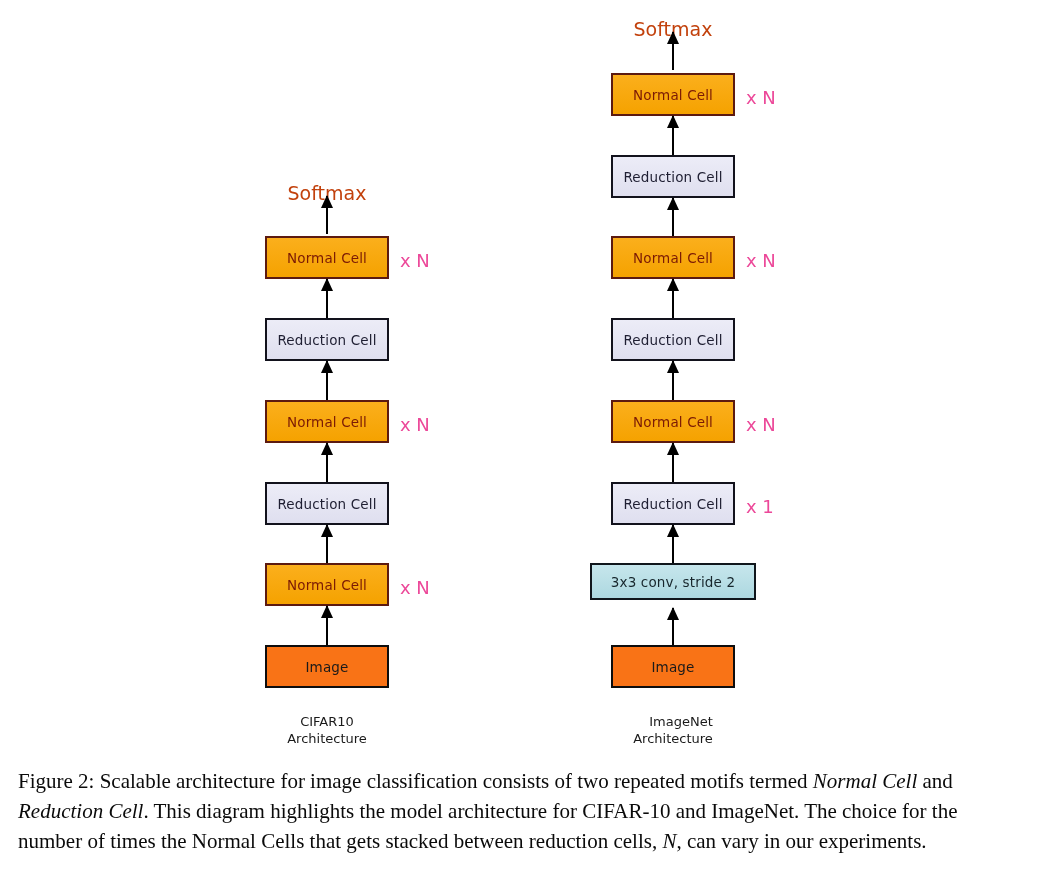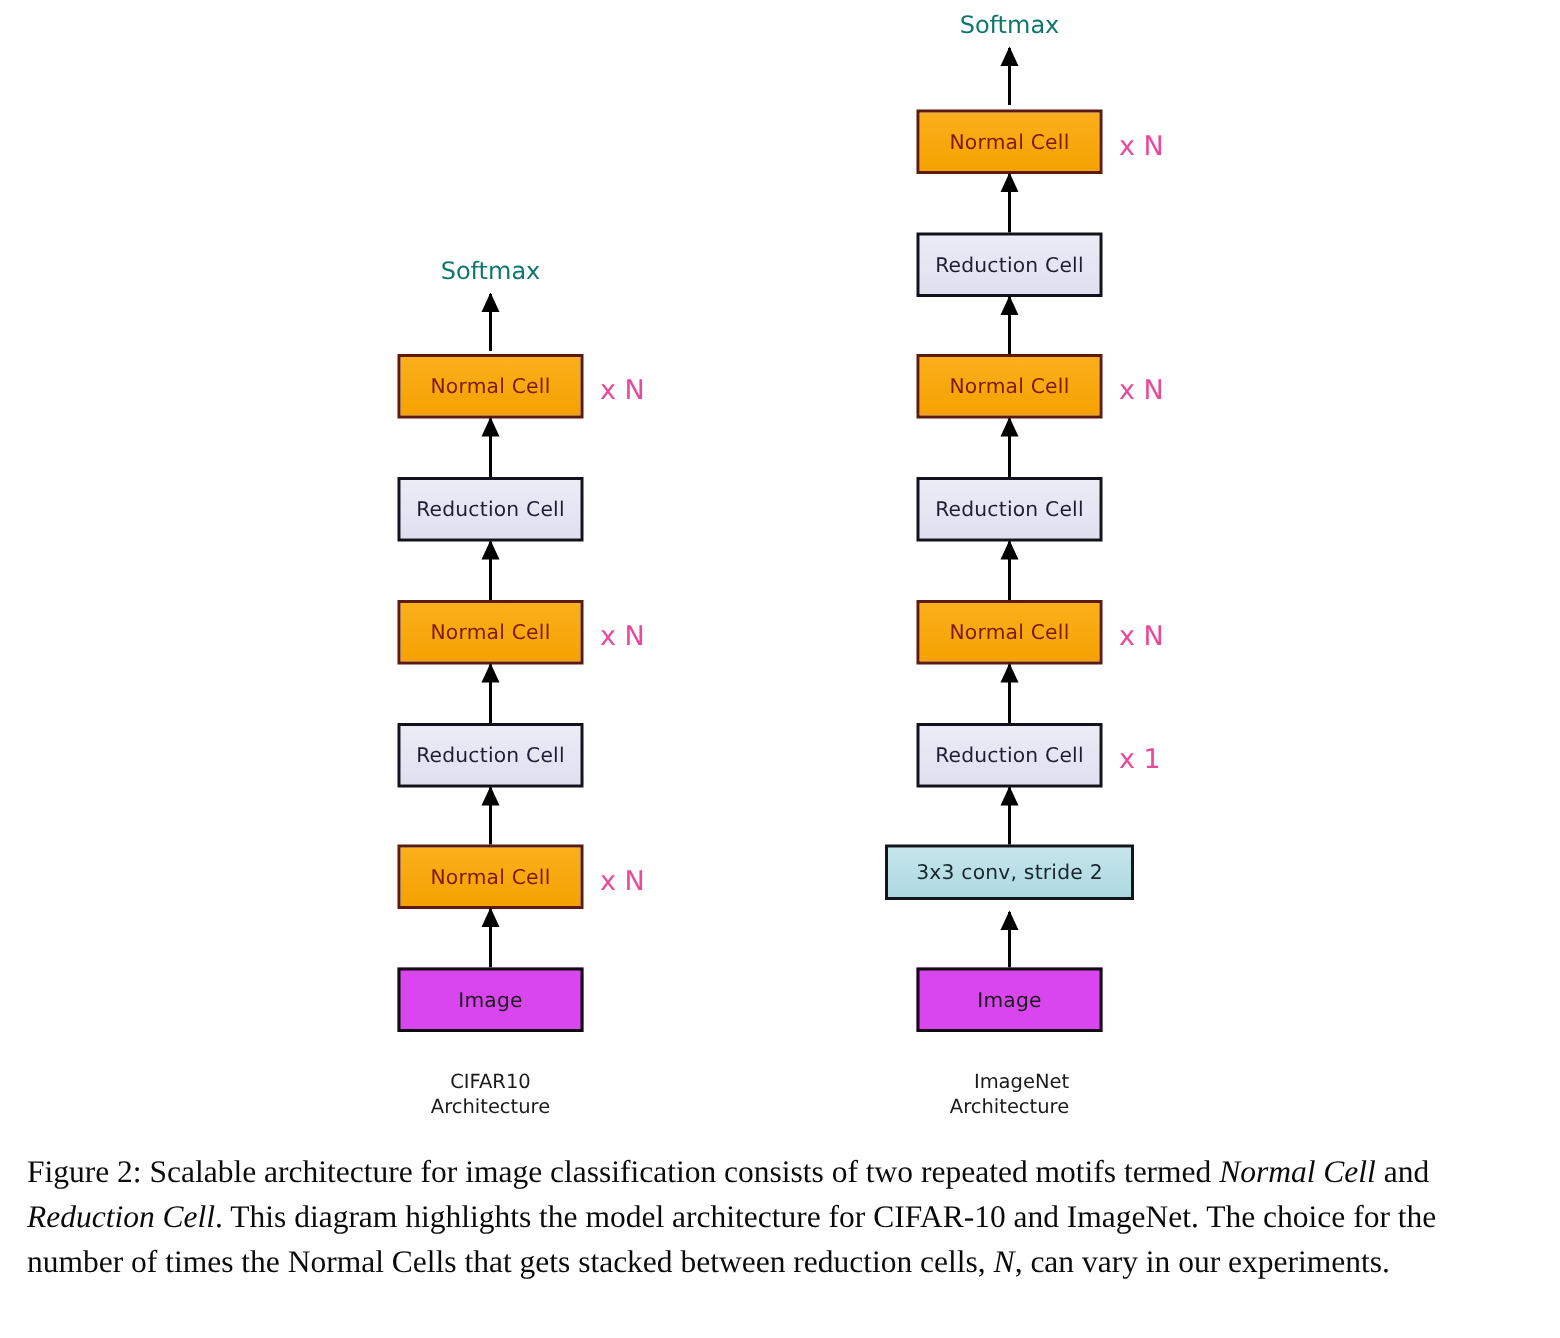--- a/index.html
+++ b/index.html
@@ -49,21 +49,21 @@
   }
 
   .node.conv-cell {
     background: #BADFE6;
     background: linear-gradient(180deg, #C6E6EC 0%, #ADD8E0 100%);
     border: 2px solid #10161C;
     color: #17262C;
   }
 
   .node.image-cell {
-    background: #d946ef;
+    background: #f97316;
     border: 2px solid #0D0D0D;
     color: #1A1A1A;
   }
 
   
   .arrow {
     position: absolute;
     width: 0;
   }
   .arrow .shaft {
@@ -80,23 +80,24 @@
     width: 0;
     height: 0;
     border-left: 6px solid transparent;
     border-right: 6px solid transparent;
     border-bottom: 13px solid #000000;
   }
 
   
   .plain-label {
     position: absolute;
-    font-size: 16px;
-    color: #0f766e;
-    white-space: nowrap;
+    font-size: 19px;
+    color: #c2410c;
+    white-space: nowrap;
+    margin-top: 11px;
   }
   .mult-label {
     position: absolute;
     font-size: 18px;
     color: #ec4899;
     white-space: nowrap;
   }
   .col-caption {
     position: absolute;
     font-size: 13px;

